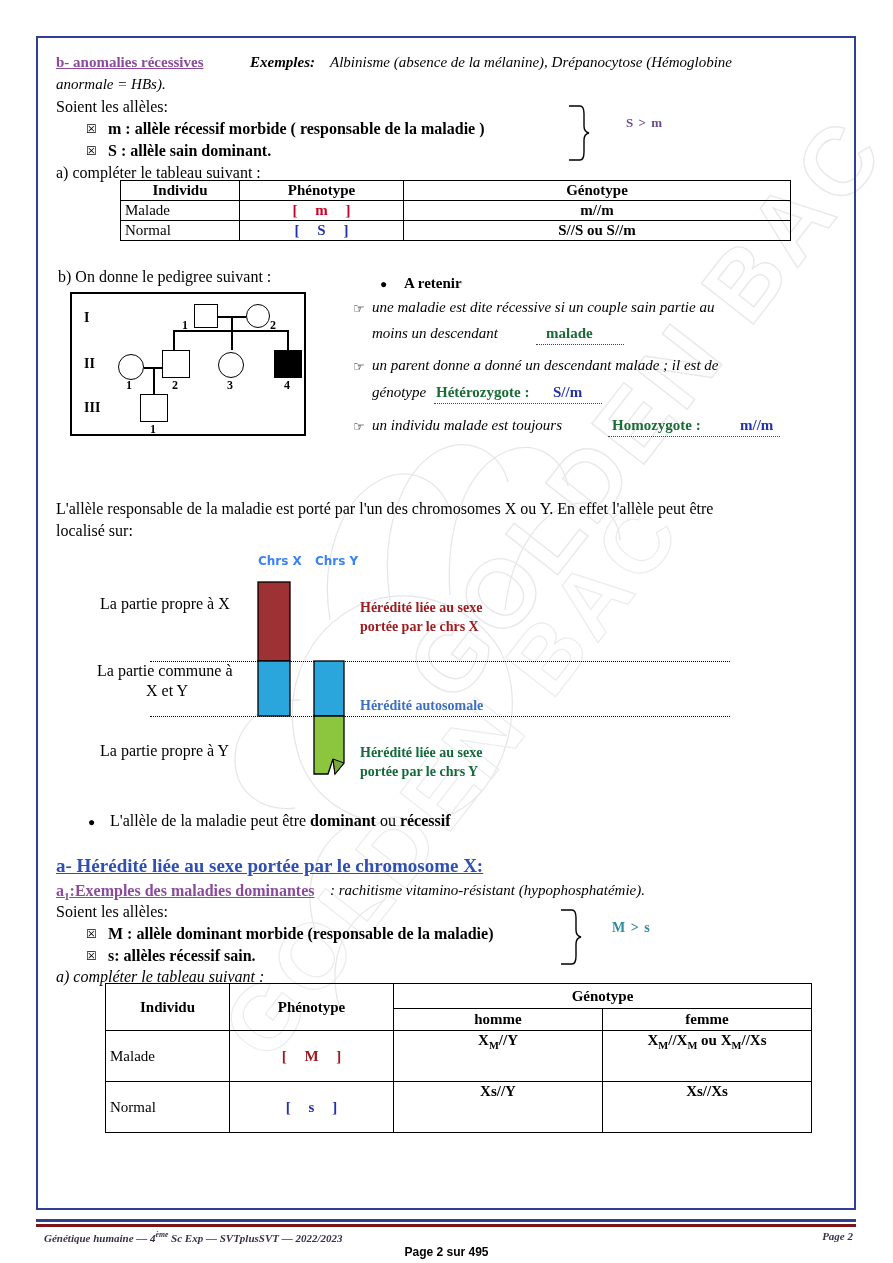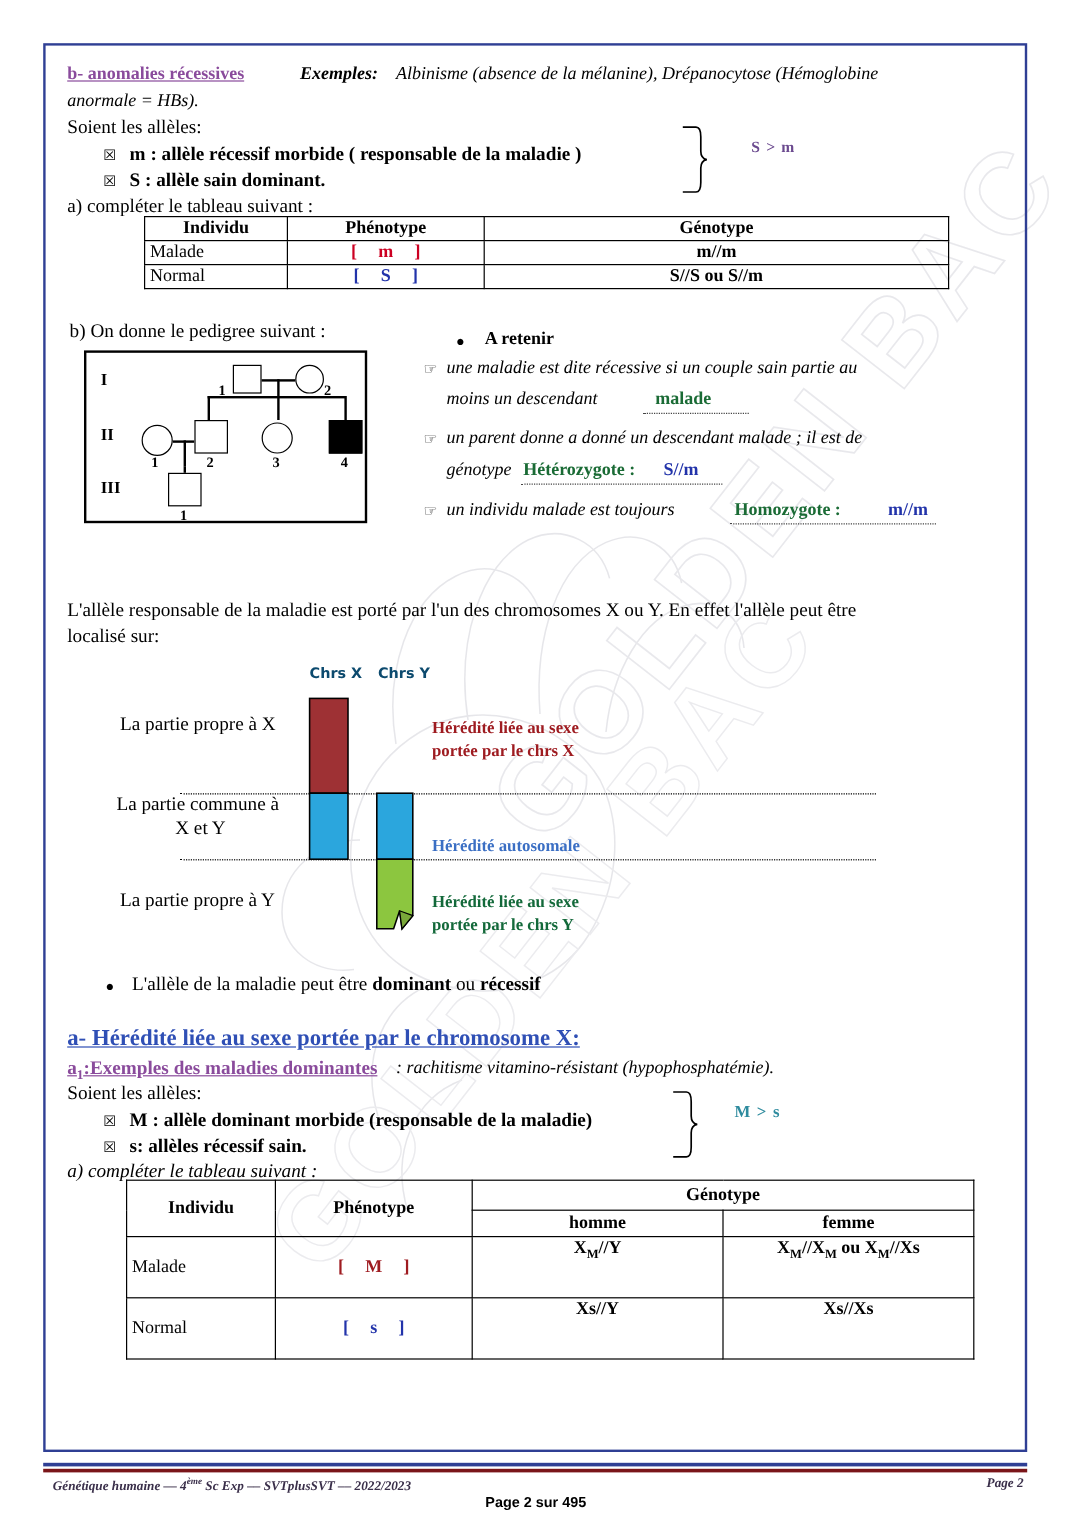--- a/index.html
+++ b/index.html
@@ -53,21 +53,21 @@
   .ln{position:absolute;background:#000;}
   .aret{font-weight:bold;font-size:15px;color:#000;}
   .itline{font-style:italic;font-size:15px;color:#000;}
   .grn{color:#1a6b35;font-weight:bold;font-style:normal;}
   .bluv{color:#2233aa;font-weight:bold;font-style:normal;}
   .dotted{border-bottom:1.5px dotted #444;}
   .hand{font-family:"DejaVu Sans",sans-serif;font-size:13px;color:#111;}
   
   .h2g{color:#0b6b34;font-weight:bold;font-size:19px;text-decoration:underline;}
   
-  .chrlab{position:absolute;font-family:"DejaVu Sans",sans-serif;font-weight:bold;font-size:12px;color:#0c4a6e;}
+  .chrlab{position:absolute;font-family:"DejaVu Sans",sans-serif;font-weight:bold;font-size:12px;color:#3b82f6;}
   .sidelab{position:absolute;font-size:16px;color:#000;font-family:"Liberation Serif",serif;}
   .legend{position:absolute;font-weight:bold;font-size:14px;line-height:19px;font-family:"Liberation Serif",serif;}
   .lgred{color:#9e1b20;}
   .lgblu{color:#3b6fc4;}
   .lggrn{color:#13693a;}
   .dotline{position:absolute;border-top:1.6px dotted #000;}
   
   .ha{color:#2f4fb5;font-weight:bold;font-size:19px;text-decoration:underline;}
   .ha1{color:#8a4b9c;font-weight:bold;font-size:16px;text-decoration:underline;}
   

